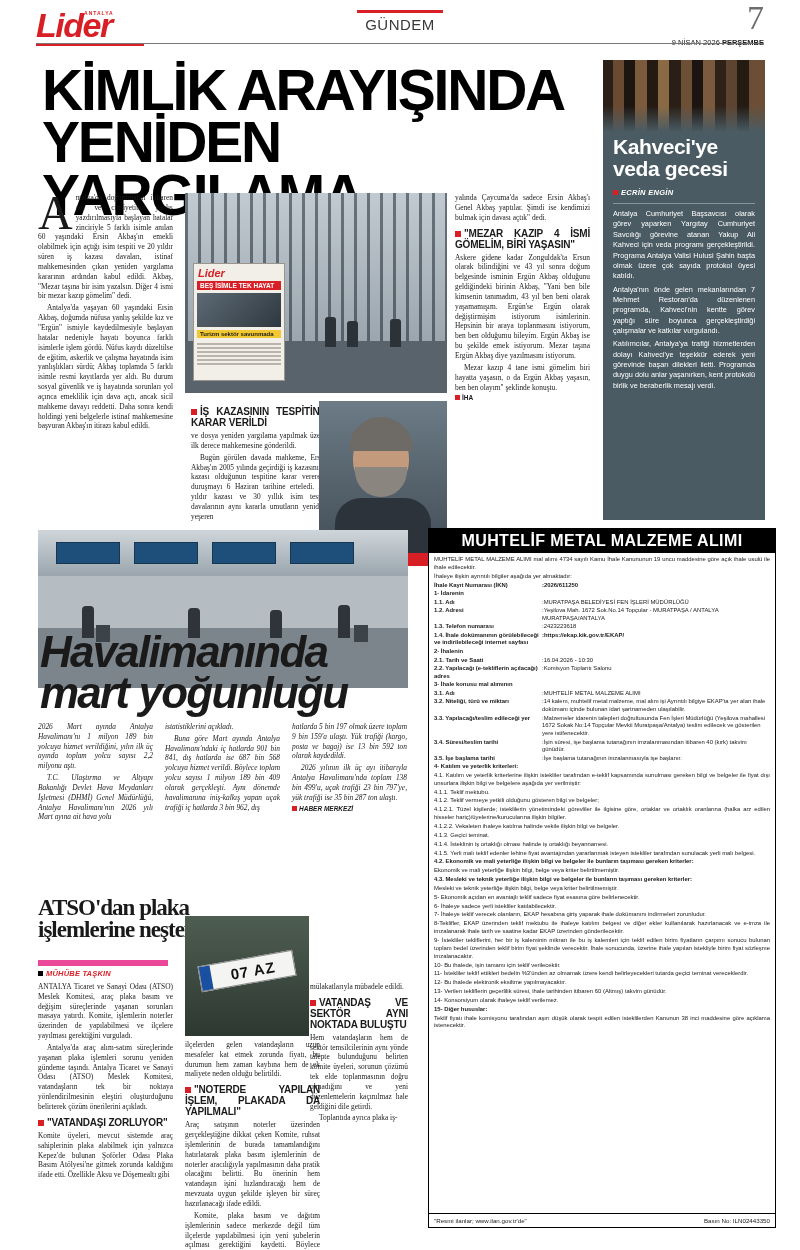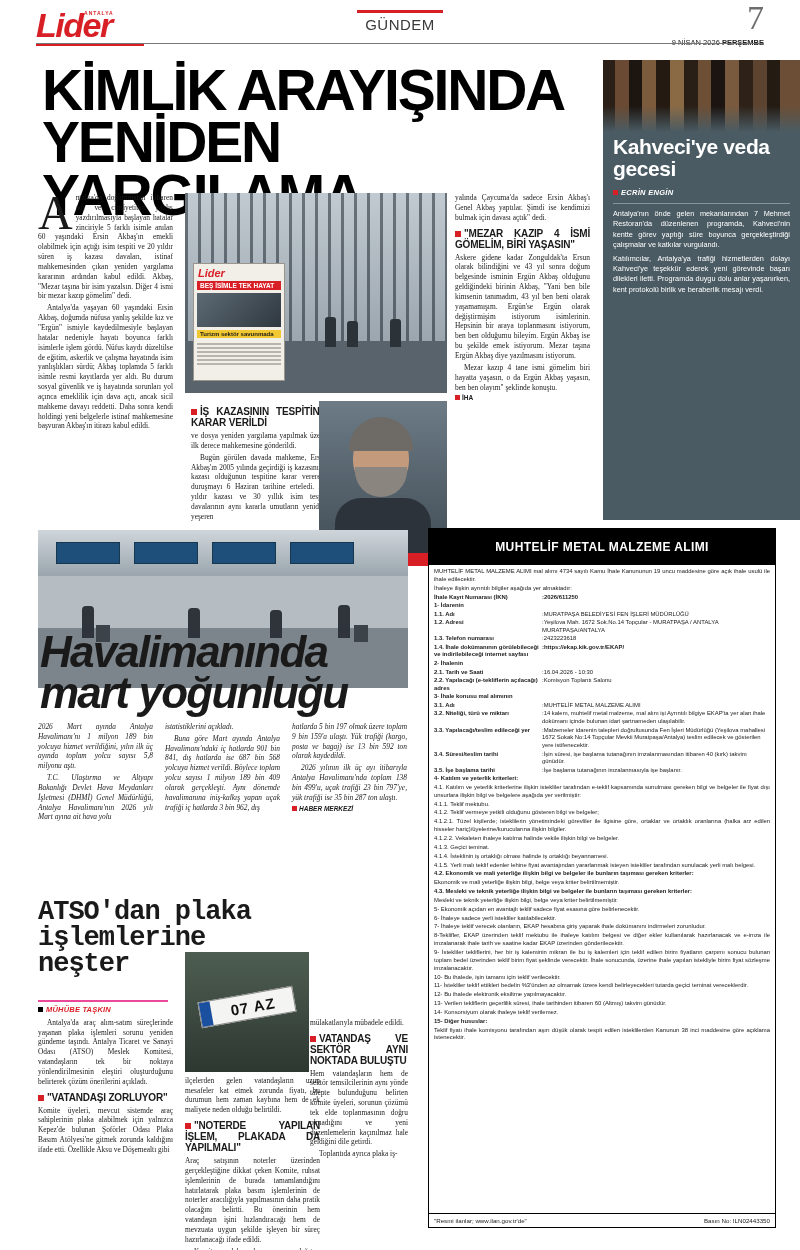--- a/index.html
+++ b/index.html
@@ -54,21 +54,21 @@
   .main-head {
     font-family:"Liberation Sans", sans-serif;
     font-weight:bold; font-size:57px; line-height:0.92;
     letter-spacing:-2.2px; color:#000;
     width:560px; margin:6px 0 0 22px;
     text-transform:uppercase;
   }
 
   
   .side-box {
-    position:absolute; left:603px; top:60px; width:197px; height:460px;
+    position:absolute; left:603px; top:60px; width:162px; height:460px;
     background:#4a5b63; color:#fff; overflow:hidden;
   }
   .side-photo {
     height:72px; width:100%;
     background:
       linear-gradient(90deg,#2b2018 0 6%, #6a4a32 6% 13%, #1d1510 13% 20%,
       #7c5a3c 20% 27%, #241a12 27% 34%, #8a6a45 34% 41%, #2a1f16 41% 48%,
       #6d4f36 48% 55%, #1c1410 55% 62%, #7a5a3e 62% 69%, #2e2218 69% 76%,
       #5d4430 76% 83%, #241b13 83% 90%, #6b4e35 90% 100%);
     position:relative;
@@ -164,28 +164,28 @@
   .art2-cols { display:flex; gap:12px; margin-top:8px; }
   .art2-cols .col { width:115px; font-size:7.4px; line-height:1.33; text-align:justify; }
   .art2-cols .col p { margin:0 0 2px 0; text-indent:9px; }
   .art2-cols .col p.first { text-indent:0; }
   .tag-merkez { font-family:"Liberation Sans", sans-serif; font-size:6.5px; font-weight:bold; }
   .tag-merkez .sq { display:inline-block; width:5px; height:5px; background:#d81f26; margin-right:2px; }
 
   
   .art3 { position:absolute; left:38px; top:878px; width:370px; }
   .atso-head {
-    font-family:Liberation Mono, monospace;
-    font-weight:bold; font-size:27px; line-height:0.95;
+    font-family:Liberation Serif, serif;
+    font-weight:bold; font-size:23px; line-height:0.95;
     letter-spacing:-1px; width:250px;
   }
   .atso-byline {
     font-family:"Liberation Sans", sans-serif;
     font-size:7.5px; font-weight:bold; font-style:italic;
-    color:#d81f26; border-top:2px solid #ec4899; padding-top:3px;
+    color:#d81f26; border-top:6px solid #ec4899; padding-top:3px;
     margin:8px 0 4px 0; width:130px; letter-spacing:0.2px;
   }
   .atso-byline .sq { display:inline-block; width:5px; height:5px; background:#000; margin-right:3px; }
   .atso-cols { position:relative; }
   .atso-col { position:absolute; top:0; width:135px; font-size:7.4px; line-height:1.33; text-align:justify; }
   .a1 { left:0; } .a2 { left:147px; } .a3 { left:272px; width:98px; }
   .atso-col p { margin:0 0 2px 0; text-indent:9px; }
   .atso-col p.first { text-indent:0; }
   .plate-photo {
     position:absolute; left:147px; top:-66px; width:124px; height:120px;
@@ -201,21 +201,21 @@
   .plate::before { content:""; position:absolute; left:0; top:0; bottom:0; width:11px; background:#1b4fa0; }
 
   
   .tender {
     position:absolute; left:428px; top:528px; width:348px; height:700px;
     border:1.4px solid #000; background:#fff; overflow:hidden;
     font-family:"Liberation Sans", sans-serif;
   }
   .tender-title {
     background:#000; color:#fff; text-align:center;
-    font-size:12px; font-weight:bold; letter-spacing:0.4px; padding:11px 0;
+    font-size:16px; font-weight:bold; letter-spacing:0.4px; padding:3px 0;
   }
   .tender-body { padding:3px 5px; font-size:5.9px; line-height:1.33; }
   .tender-body p { margin:0 0 1px 0; text-align:justify; }
   .tender-body p.b { font-weight:bold; }
   .trow { display:flex; margin-bottom:0.5px; }
   .trow .lbl { width:108px; flex:none; font-weight:bold; }
   .trow .val { flex:1; }
   .tender-foot {
     position:absolute; left:0; right:0; bottom:0;
     border-top:1.2px solid #000; display:flex; justify-content:space-between;
@@ -254,20 +254,21 @@
   <h1 class="main-head">KİMLİK ARAYIŞINDA YENİDEN YARGILAMA</h1>
 
   <div class="side-box">
     <div class="side-photo"></div>
     <div class="side-title">Kahveci'ye veda gecesi</div>
     <div class="side-byline">
       <span class="sq"></span><span>ECRİN ENGİN</span>
     </div>
     <div class="side-rule"></div>
     <div class="side-body">
+      <p>Antalya Cumhuriyet Başsavcısı olarak görev yaparken Yargıtay Cumhuriyet Savcılığı görevine atanan Yakup Ali Kahveci için veda programı gerçekleştirildi. Programa Antalya Valisi Hulusi Şahin başta olmak üzere çok sayıda protokol üyesi katıldı.</p>
       <p>Antalya'nın önde gelen mekanlarından 7 Mehmet Restoran'da düzenlenen programda, Kahveci'nin kentte görev yaptığı süre boyunca gerçekleştirdiği çalışmalar ve katkılar vurgulandı.</p>
       <p>Katılımcılar, Antalya'ya trafiği hizmetlerden dolayı Kahveci'ye teşekkür ederek yeni görevinde başarı dilekleri iletti. Programda duygu dolu anlar yaşanırken, kent protokolü birlik ve beraberlik mesajı verdi.</p>
     </div>
   </div>
 
   <div class="art1">
 
     <div class="art1-col c1">
       <p class="first"><span class="dropcap">A</span><span>ntalya'da doğumundan itibaren adı ve cinsiyetinin yanlış yazdırılmasıyla başlayan hatalar zinciriyle 5 farklı isimle anılan 60 yaşındaki Ersin Akbaş'ın emekli olabilmek için açtığı isim tespiti ve 20 yıldır süren iş kazası davaları, istinaf mahkemesinden çıkan yeniden yargılama kararının ardından kabul edildi. Akbaş, "Mezar taşına bir isim yazalsın. Diğer 4 ismi bir mezar kazıp gömelim" dedi.</span></p>
       <p>Antalya'da yaşayan 60 yaşındaki Ersin Akbaş, doğumda nüfusa yanlış şekilde kız ve "Ergün" ismiyle kaydedilmesiyle başlayan hatalar nedeniyle hayatı boyunca farklı isimlerle işlem gördü. Nüfus kaydı düzeltilse de eğitim, askerlik ve çalışma hayatında isim yanlışlıkları sürdü; Akbaş toplamda 5 farklı isimle resmi kayıtlarda yer aldı. Bu durum sosyal güvenlik ve iş hayatında sorunları yol açınca emeklilik için dava açtı, ancak sicil mahkeme davayı reddetti. Daha sonra kendi holdingi yeni belgelerle istinaf mahkemesine başvuran Akbaş'ın itirazı kabul edildi.</p>
@@ -341,21 +342,21 @@
       <div class="ap-p" style="left:300px; height:33px;"></div>
       <div class="ap-lug" style="left:316px;"></div>
     </div>
     <h2 class="air-head">
       <span>Havalimanında</span><br>
       <span>mart yoğunluğu</span>
     </h2>
 
     <div class="art2-cols">
       <div class="col">
-        <p class="first">2026 Mart ayında Antalya Havalimanı'nı 1 milyon 189 bin yolcuya hizmet verildiğini, yılın ilk üç ayında toplam yolcu sayısı 5,8 milyonu aştı.</p>
+        <p class="first">2026 Mart ayında Antalya Havalimanı'nı 1 milyon 189 bin yolcuya hizmet verildiğini, yılın ilk üç ayında toplam yolcu sayısı 2,2 milyonu aştı.</p>
         <p>T.C. Ulaştırma ve Altyapı Bakanlığı Devlet Hava Meydanları İşletmesi (DHMİ) Genel Müdürlüğü, Antalya Havalimanı'nın 2026 yılı Mart ayına ait hava yolu</p>
       </div>
       <div class="col">
         <p class="first">istatistiklerini açıkladı.</p>
         <p>Buna göre Mart ayında Antalya Havalimanı'ndaki iç hatlarda 901 bin 841, dış hatlarda ise 687 bin 568 yolcuya hizmet verildi. Böylece toplam yolcu sayısı 1 milyon 189 bin 409 olarak gerçekleşti. Aynı dönemde havalimanına iniş-kalkış yapan uçak trafiği iç hatlarda 3 bin 962, dış</p>
       </div>
       <div class="col">
         <p class="first">hatlarda 5 bin 197 olmak üzere toplam 9 bin 159'a ulaştı. Yük trafiği (kargo, posta ve bagaj) ise 13 bin 592 ton olarak kaydedildi.</p>
         <p>2026 yılının ilk üç ayı itibarıyla Antalya Havalimanı'nda toplam 138 bin 499'u, uçak trafiği 23 bin 797'ye, yük trafiği ise 35 bin 287 ton ulaştı.</p>
         <p class="tag-merkez" style="text-indent:0;">
@@ -376,20 +377,21 @@
 
     <div class="atso-cols">
 
       <div class="plate-photo">
         <div class="plate">
           <span style="margin-left:12px;">07 AZ</span>
         </div>
       </div>
 
       <div class="atso-col a1">
+        <p class="first">ANTALYA Ticaret ve Sanayi Odası (ATSO) Meslek Komitesi, araç plaka basım ve değişim süreçlerinde yaşanan sorunları masaya yatırdı. Komite, işlemlerin noterler üzerinden de yapılabilmesi ve ilçelere yayılması gerektiğini vurguladı.</p>
         <p>Antalya'da araç alım-satım süreçlerinde yaşanan plaka işlemleri sorunu yeniden gündeme taşındı. Antalya Ticaret ve Sanayi Odası (ATSO) Meslek Komitesi, vatandaşların tek bir noktaya yönlendirilmesinin eleştiri oluşturduğunu belirterek çözüm önerilerini açıkladı.</p>
         <div class="sub-head">
           <span class="sq"></span><span>"VATANDAŞI ZORLUYOR"</span>
         </div>
         <p class="first">Komite üyeleri, mevcut sistemde araç sahiplerinin plaka alabilmek için yalnızca Kepez'de bulunan Şoförler Odası Plaka Basım Atölyesi'ne gitmek zorunda kaldığını ifade etti. Özellikle Aksu ve Döşemealtı gibi</p>
       </div>
 
       <div class="atso-col a2" style="top:58px;">
         <p class="first">ilçelerden gelen vatandaşların uzun mesafeler kat etmek zorunda fiyatı, bu durumun hem zaman kaybına hem de ek maliyete neden olduğu belirtildi.</p>
         <div class="sub-head">

